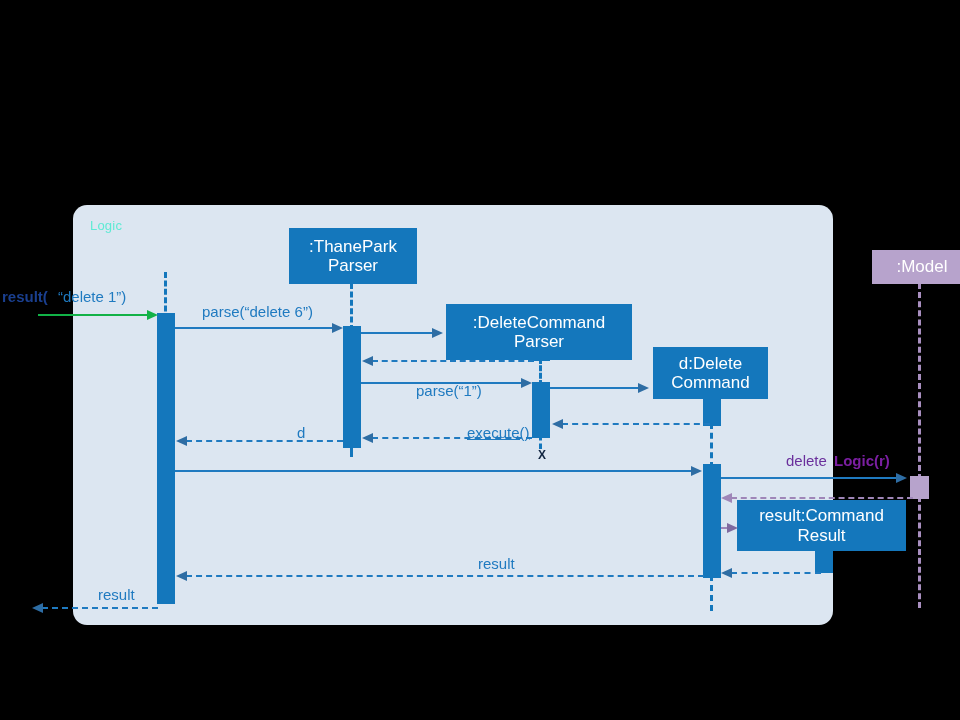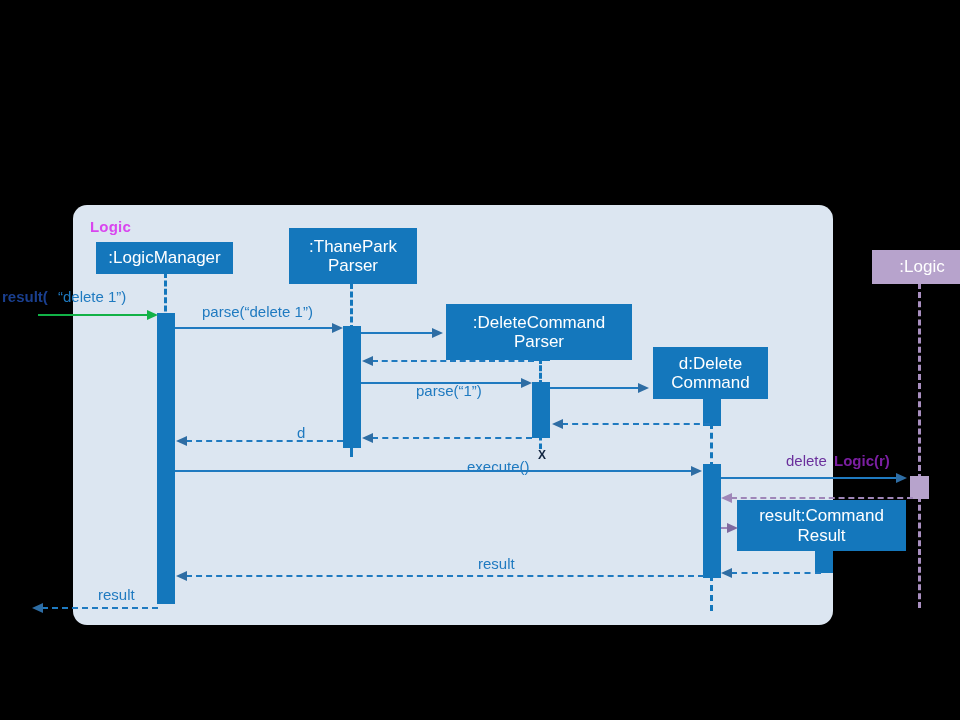--- a/index.html
+++ b/index.html
@@ -17,23 +17,23 @@
   }
 
   
   .partition {
     position: absolute;
     background: #dce6f1;
     border-radius: 14px;
   }
   .partition-label {
     position: absolute;
-    font-size: 15px;
-    font-weight: bold;
-    color: #d946ef;
+    font-size: 13px;
+    font-weight: normal;
+    color: #5eead4;
     letter-spacing: 0.2px;
   }
 
   
   .lifebox {
     position: absolute;
     background: #1477bc;
     color: #ffffff;
     font-size: 17px;
     display: flex;
@@ -154,23 +154,20 @@
   <div class="activation" style="left:532px; top:345px; width:18px; height:16px;"></div>
   <div class="activation" style="left:532px; top:382px; width:18px; height:56px;"></div>
 
   <div class="activation" style="left:703px; top:393px; width:18px; height:33px;"></div>
   <div class="activation" style="left:703px; top:464px; width:18px; height:114px;"></div>
 
   <div class="activation" style="left:815px; top:549px; width:18px; height:24px;"></div>
 
   <div class="activation model-act" style="left:910px; top:476px; width:19px; height:23px;"></div>
 
-  <div class="lifebox" style="left:96px; top:242px; width:137px; height:32px;">
-    <span>:LogicManager</span>
-  </div>
 
   <div class="lifebox" style="left:289px; top:228px; width:128px; height:56px; flex-direction:column;align-items:center;">
     <span>:ThanePark</span>
     <span>Parser</span>
   </div>
 
   <div class="lifebox" style="left:446px; top:304px; width:186px; height:56px; flex-direction:column;">
     <span>:DeleteCommand</span>
     <span>Parser</span>
   </div>
@@ -179,29 +176,29 @@
     <span>result:Command</span>
     <span>Result</span>
   </div>
 
   <div class="lifebox" style="left:653px; top:347px; width:115px; height:52px; flex-direction:column;">
     <span>d:Delete</span>
     <span>Command</span>
   </div>
 
   <div class="lifebox model" style="left:872px; top:250px; width:100px; height:34px;">
-    <span>:Logic</span>
+    <span>:Model</span>
   </div>
 
   <div class="msg-label dark" style="left:2px; top:288px;">result(</div>
   <div class="msg-label" style="left:58px; top:288px;">“delete 1”)</div>
   <div class="msg-line solid-green" style="left:38px; top:314px; width:112px;"></div>
   <div class="arrowhead ah-right-green" style="left:147px; top:310px;"></div>
 
-  <div class="msg-label" style="left:202px; top:303px;">parse(“delete 1”)</div>
+  <div class="msg-label" style="left:202px; top:303px;">parse(“delete 6”)</div>
   <div class="msg-line solid-blue" style="left:175px; top:327px; width:159px;"></div>
   <div class="arrowhead ah-right-blue" style="left:332px; top:323px;"></div>
 
   <div class="msg-line solid-blue" style="left:361px; top:332px; width:72px;"></div>
   <div class="arrowhead ah-right-blue" style="left:432px; top:328px;"></div>
 
   <div class="msg-line dashed-blue" style="left:372px; top:360px; width:162px;"></div>
   <div class="arrowhead ah-left-blue" style="left:362px; top:356px;"></div>
 
   <div class="msg-label" style="left:416px; top:382px;">parse(“1”)</div>
@@ -214,21 +211,21 @@
   <div class="msg-line dashed-blue" style="left:562px; top:423px; width:148px;"></div>
   <div class="arrowhead ah-left-blue" style="left:552px; top:419px;"></div>
 
   <div class="msg-line dashed-blue" style="left:372px; top:437px; width:160px;"></div>
   <div class="arrowhead ah-left-blue" style="left:362px; top:433px;"></div>
 
   <div class="msg-label" style="left:297px; top:424px;">d</div>
   <div class="msg-line dashed-blue" style="left:186px; top:440px; width:157px;"></div>
   <div class="arrowhead ah-left-blue" style="left:176px; top:436px;"></div>
 
-  <div class="msg-label" style="left:467px; top:458px;">execute()</div>
+  <div class="msg-label" style="left:467px; top:424px;text-decoration:underline;">execute()</div>
   <div class="xmark" style="left:538px; top:448px;">X</div>
   <div class="msg-line solid-blue" style="left:175px; top:470px; width:518px;"></div>
   <div class="arrowhead ah-right-blue" style="left:691px; top:466px;"></div>
 
   <div class="msg-label purple" style="left:786px; top:452px;">delete</div>
   <div class="msg-label purple-b" style="left:834px; top:452px;">Logic(r)</div>
   <div class="msg-line solid-blue" style="left:721px; top:477px; width:176px;"></div>
   <div class="arrowhead ah-right-blue" style="left:896px; top:473px;"></div>
 
   <div class="msg-line dashed-purple" style="left:731px; top:497px; width:182px;"></div>

